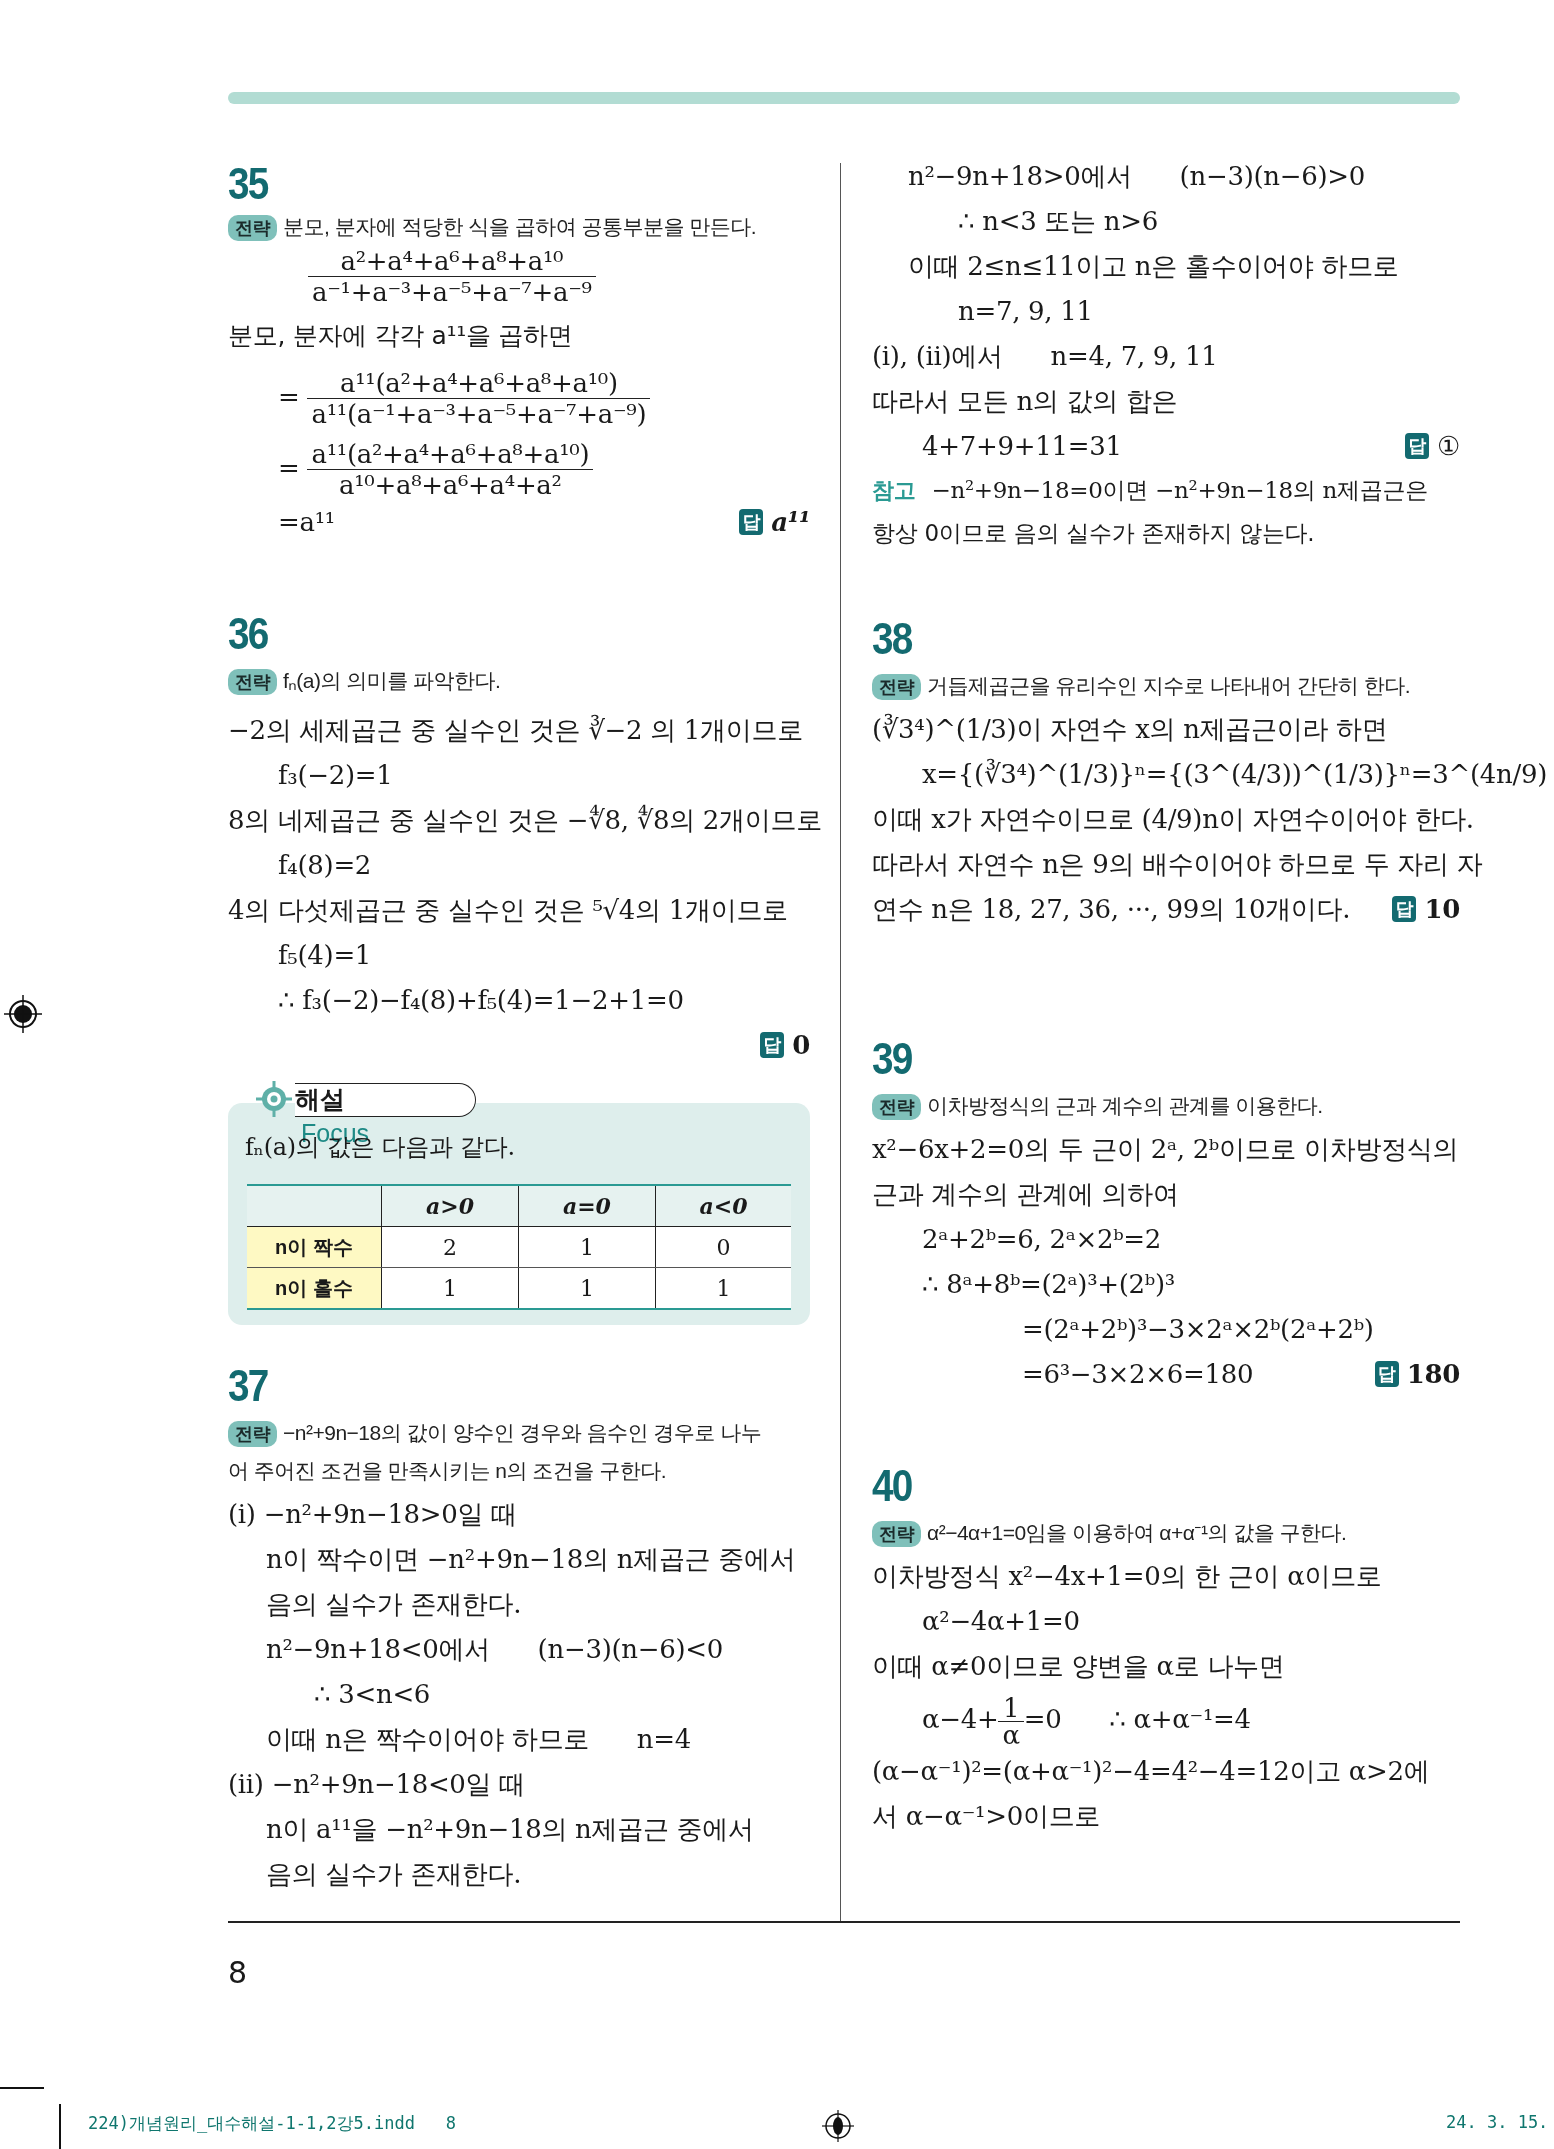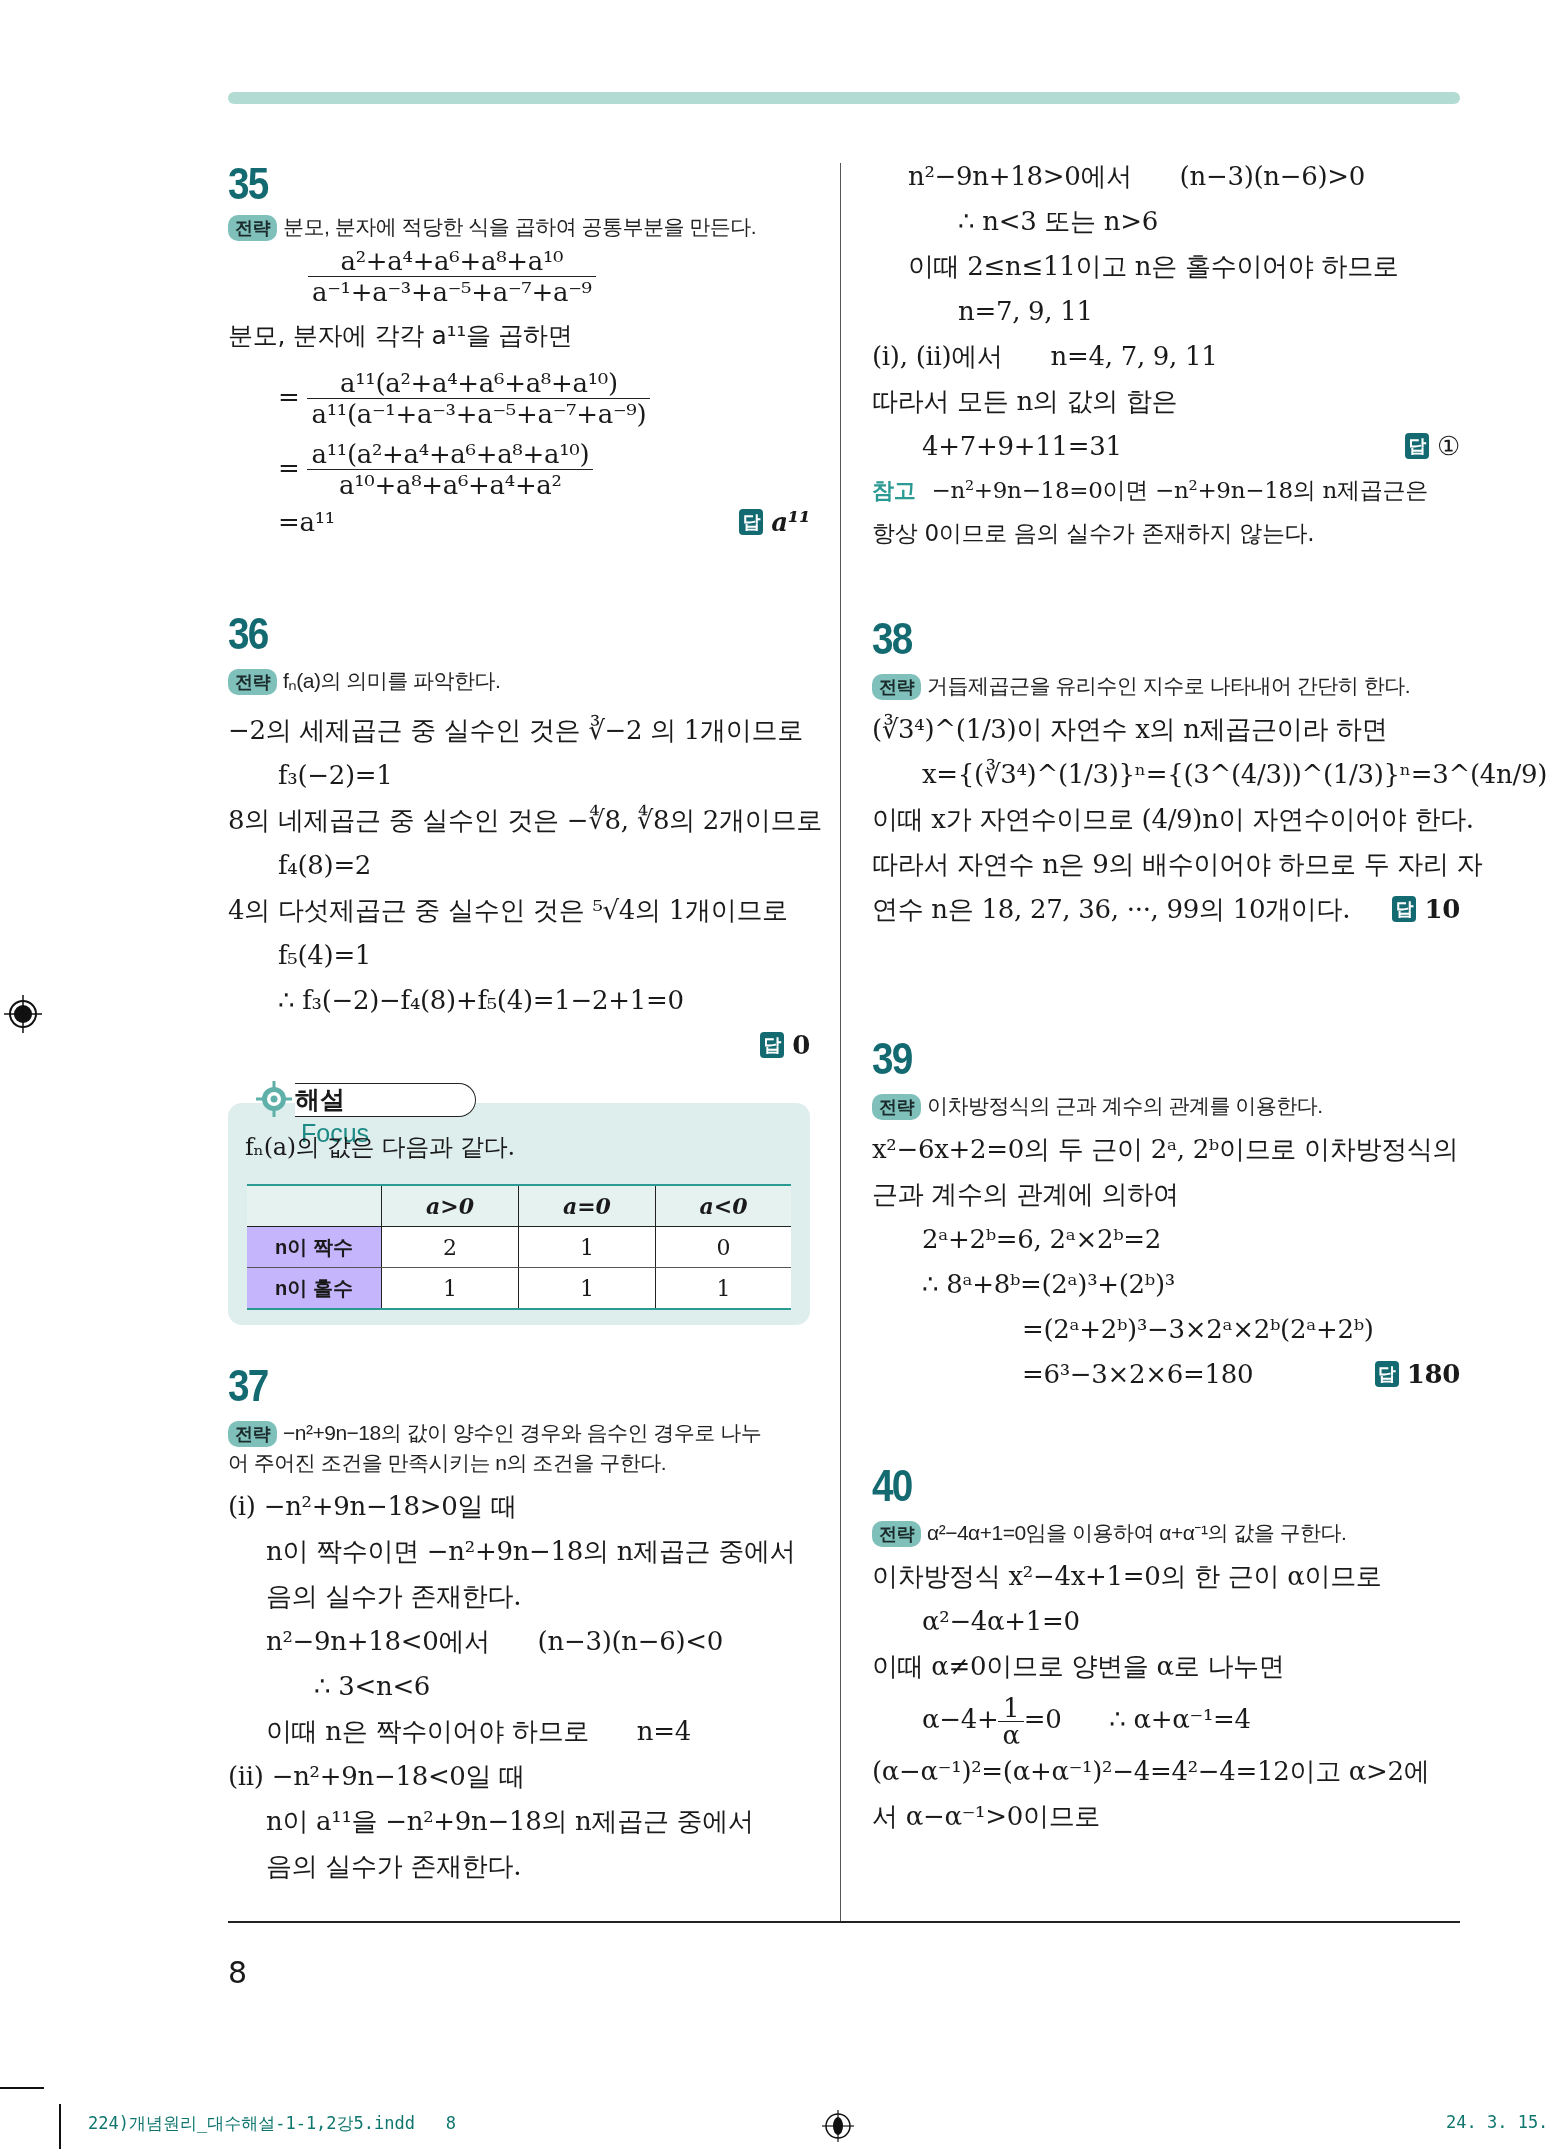--- a/index.html
+++ b/index.html
@@ -7,21 +7,21 @@
          font-family:"DejaVu Serif", "Liberation Serif", serif; color:#1a1a1a; }
   .abs { position:absolute; }
   .topbar { left:228px; top:92px; width:1232px; height:12px; border-radius:6px; background:#b2dcd3; }
   .divider { left:840px; top:163px; width:1px; height:1758px; background:#555; }
   .bottom-rule { left:228px; top:1921px; width:1232px; height:2px; background:#222; }
   .col { position:absolute; }
   .col-left { left:228px; width:582px; }
   .col-right { left:872px; width:588px; }
   .qnum { font-family:"Liberation Sans", sans-serif; font-weight:bold; font-size:44px; color:#136a70;
           letter-spacing:-2px; transform:scaleX(0.88); transform-origin:left; line-height:48px; }
-  .strategy { font-family:"Liberation Sans", sans-serif; font-size:21px; line-height:30px; color:#222; letter-spacing:-0.5px; }
+  .strategy { font-family:"Liberation Sans", sans-serif; font-size:21px; line-height:30px; color:#222; letter-spacing:-0.5px;margin-top:8px; }
   .badge { display:inline-block; background:#7fc0ba; color:#1b2b2b; font-weight:bold; font-size:18px;
            padding:1px 7px; border-radius:10px; margin-right:6px; line-height:24px; }
   .line { font-size:26px; line-height:45px; white-space:nowrap; letter-spacing:-0.3px; }
   .ind1 { padding-left:50px; }
   .ind3 { padding-left:150px; }
   .ans { position:absolute; right:0; font-weight:bold; font-size:26px; }
   .ans-badge { display:inline-block; background:#136a70; color:#fff; font-family:"Liberation Sans", sans-serif;
                font-size:18px; font-weight:bold; width:24px; height:26px; line-height:26px; text-align:center;
                border-radius:4px; margin-right:8px; vertical-align:3px; }
   .note-label { font-family:"Liberation Sans", sans-serif; font-weight:bold; color:#2a9a93; font-size:22px; margin-right:16px; }
@@ -31,21 +31,21 @@
                 border-left:none; border-radius:0 18px 18px 0; background:#fff; }
   .focus-text { position:absolute; left:40px; top:2px; font-family:"Liberation Sans", sans-serif; font-size:25px; font-weight:bold; line-height:34px; }
   .focus-text .f2 { color:#1e8a86; font-weight:normal; margin-left:6px; }
   .focus-icon { position:absolute; left:0; top:0; width:38px; height:38px; }
   table.ftab { position:absolute; left:247px; top:1184px; width:544px; border-collapse:collapse; font-size:22px; }
   table.ftab th, table.ftab td { height:40px; text-align:center; border-left:1px solid #222; padding:0; }
   table.ftab tr > *:first-child { border-left:none; }
   table.ftab thead th { background:#e6f2f0; border-top:2px solid #2a9a93; border-bottom:1.5px solid #222; font-style:italic; font-weight:bold; }
   table.ftab tbody td { background:#fff; border-bottom:1.5px solid #555; }
   table.ftab tbody tr:last-child td { border-bottom:2px solid #2a9a93; }
-  table.ftab tbody td.rowh { background:#c4b5fd; font-family:"Liberation Sans", sans-serif; font-weight:bold; width:134px; font-size:20px; }
+  table.ftab tbody td.rowh { background:#fef9c3; font-family:"Liberation Sans", sans-serif; font-weight:bold; width:134px; font-size:20px; }
   .pagenum { left:228px; top:1955px; font-family:"DejaVu Sans", sans-serif; font-size:30px; }
   .footer { top:2112px; font-family:"DejaVu Sans Mono", monospace; font-size:17px; color:#0f766e; }
   .cropmark-h { left:0; top:2087px; width:44px; height:1.5px; background:#111; }
   .cropmark-v { left:59px; top:2104px; width:1.5px; height:45px; background:#111; }
   .frac { display:inline-block; vertical-align:middle; text-align:center; line-height:30px; }
   .frac .num { display:block; border-bottom:1.5px solid #222; padding:0 4px; }
   .frac .den { display:block; padding:0 4px; }
   i { font-family:"DejaVu Serif", serif; }
 </style>
 </head>

